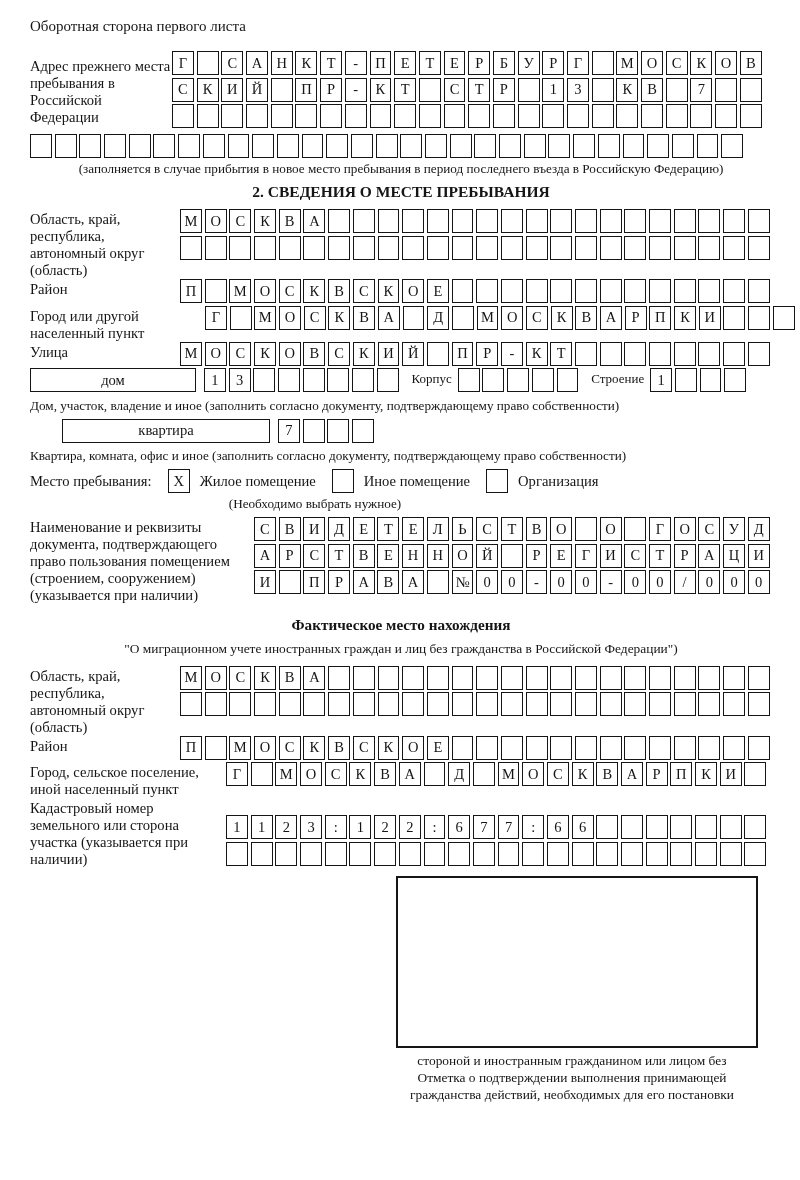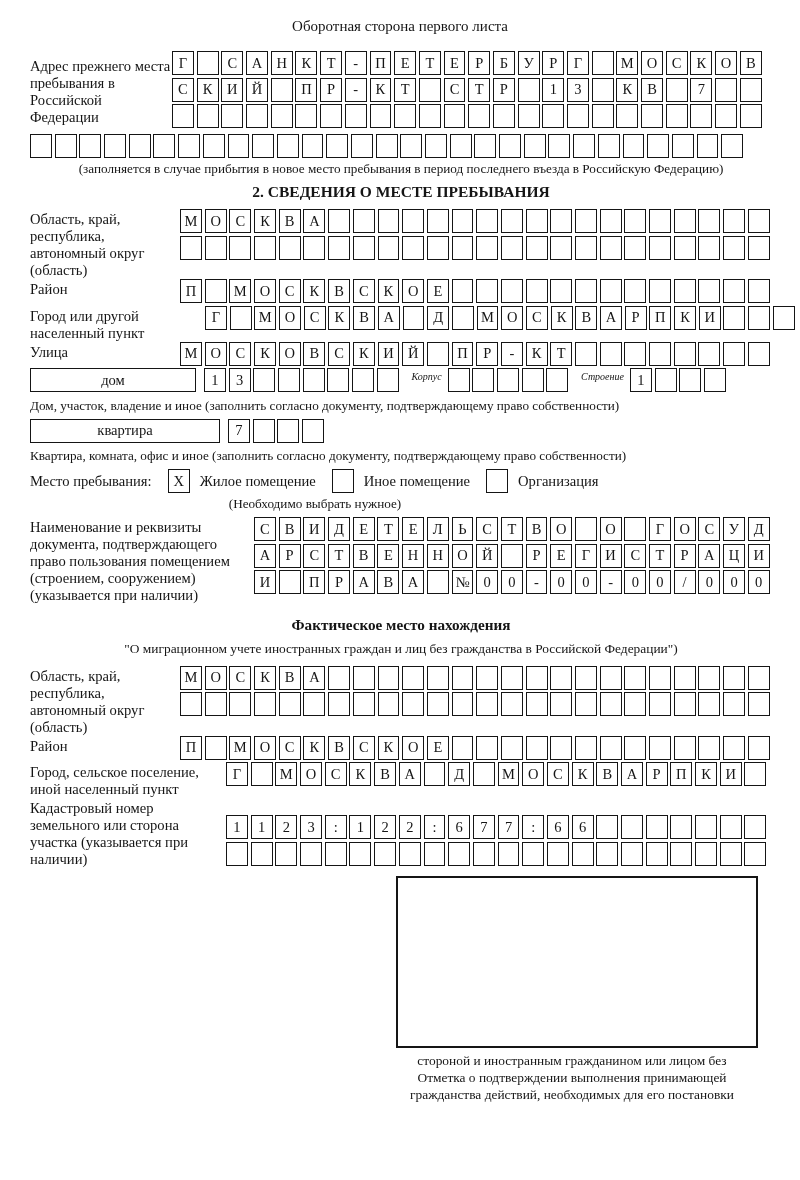--- a/index.html
+++ b/index.html
@@ -7,21 +7,21 @@
     position:relative;
     width:800px;height:1180px;
     box-sizing:border-box;
     padding:14px 28px 10px 30px;
     background:#ffffff;
     color:#151515;
     font-family:"Liberation Serif","DejaVu Serif",serif;
     font-size:15px;
     overflow:hidden;
   }
-  .hdr-right{text-align:center;font-size:15px;margin:4px 2px 16px 0;}
+  .hdr-right{text-align:left;font-size:15px;margin:4px 2px 16px 0;}
   .block{display:flex;align-items:flex-start;}
   .lbl{flex:none;line-height:17px;font-size:14.6px;padding-top:2px;}
   .w140{width:142px;}
   .w150{width:150px;}
   .w175{width:175px;}
   .w195{width:196px;}
   .w222{width:224px;}
   .rows{flex:1;min-width:0;}
   .cells{display:flex;margin-bottom:2.5px;}
   .cell{
@@ -36,22 +36,22 @@
   .center{text-align:center;}
   .sec-title{text-align:center;font-weight:bold;font-size:15.5px;margin:6px 0 8px 0;}
   .hrow{display:flex;align-items:flex-start;margin-bottom:2px;}
   .typebox{
     box-sizing:border-box;flex:none;height:24px;
     border:1.6px solid #151515;
     display:flex;align-items:center;justify-content:center;
     font-size:14.6px;margin-right:8px;
   }
   .tb-house{width:166px;}
-  .tb-apt{width:190px;}
-  .inline-lbl{flex:none;font-size:10px;padding:3px 6px 0 10px;font-style:italic;}
+  .tb-apt{width:208px;margin-left:32px;}
+  .inline-lbl{flex:none;font-size:13px;padding:3px 6px 0 10px;}
   .stay{align-items:center;margin-top:4px;}
   .stay .opt-label{font-size:14.6px;margin-right:6px;}
   .chk{
     box-sizing:border-box;flex:none;width:22px;height:24px;
     border:1.7px solid #151515;margin:0 10px 0 10px;
     display:inline-flex;align-items:center;justify-content:center;
     font-size:14.5px;
   }
   .stay-note{width:570px;text-align:center;}
   .fact-title{text-align:center;font-weight:bold;font-size:15.2px;margin:12px 0 6px 0;}

